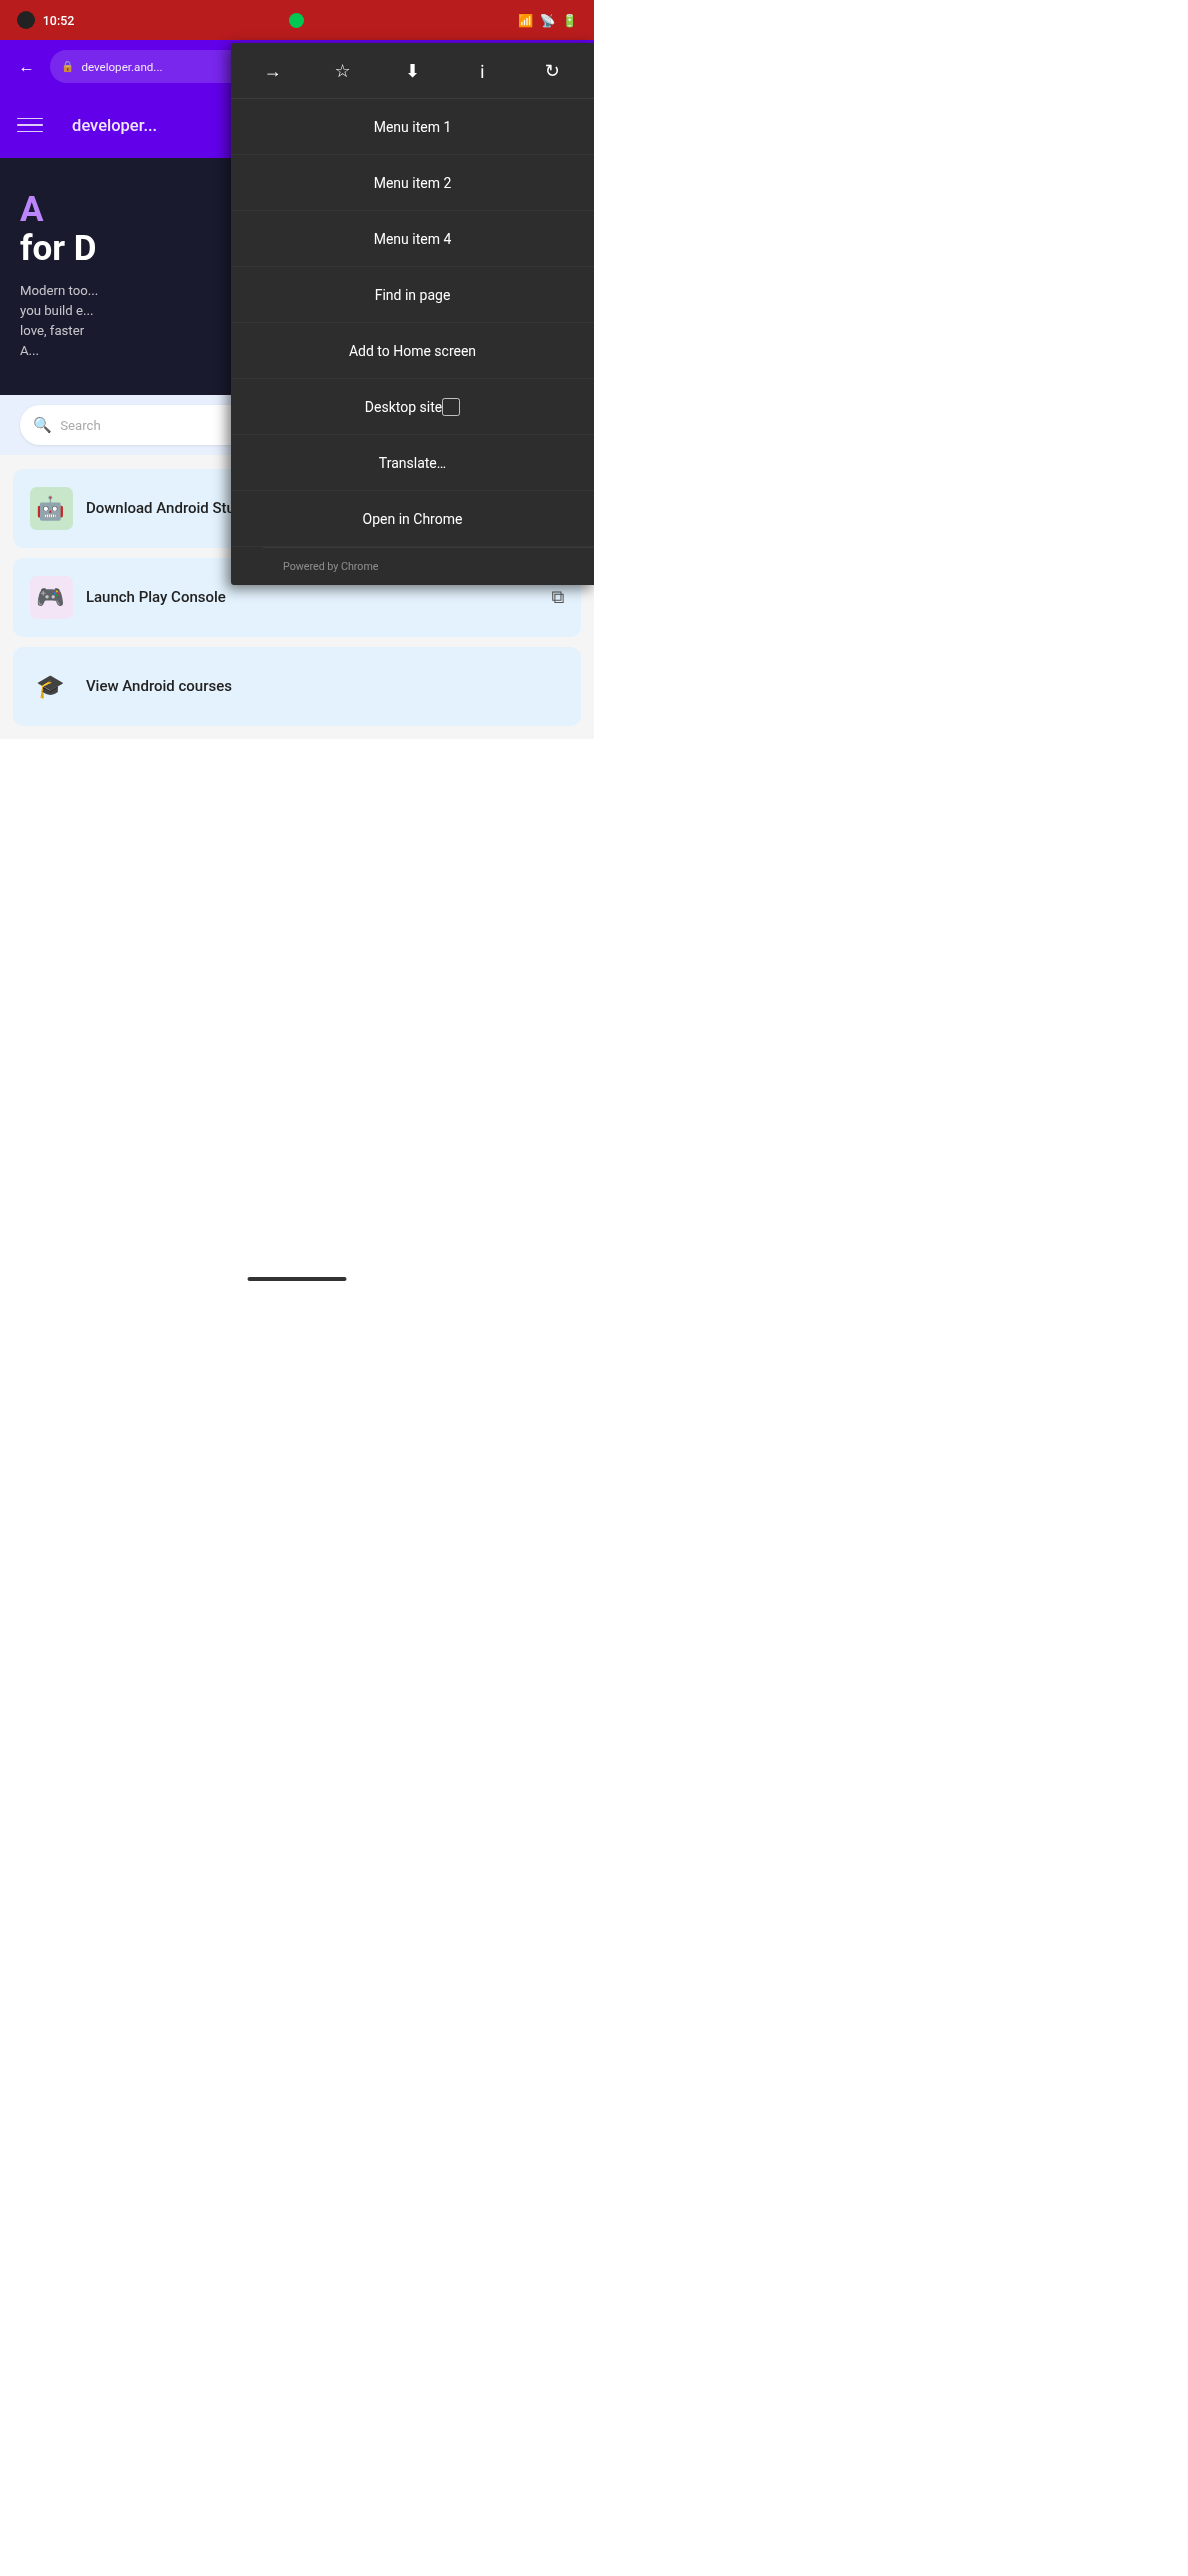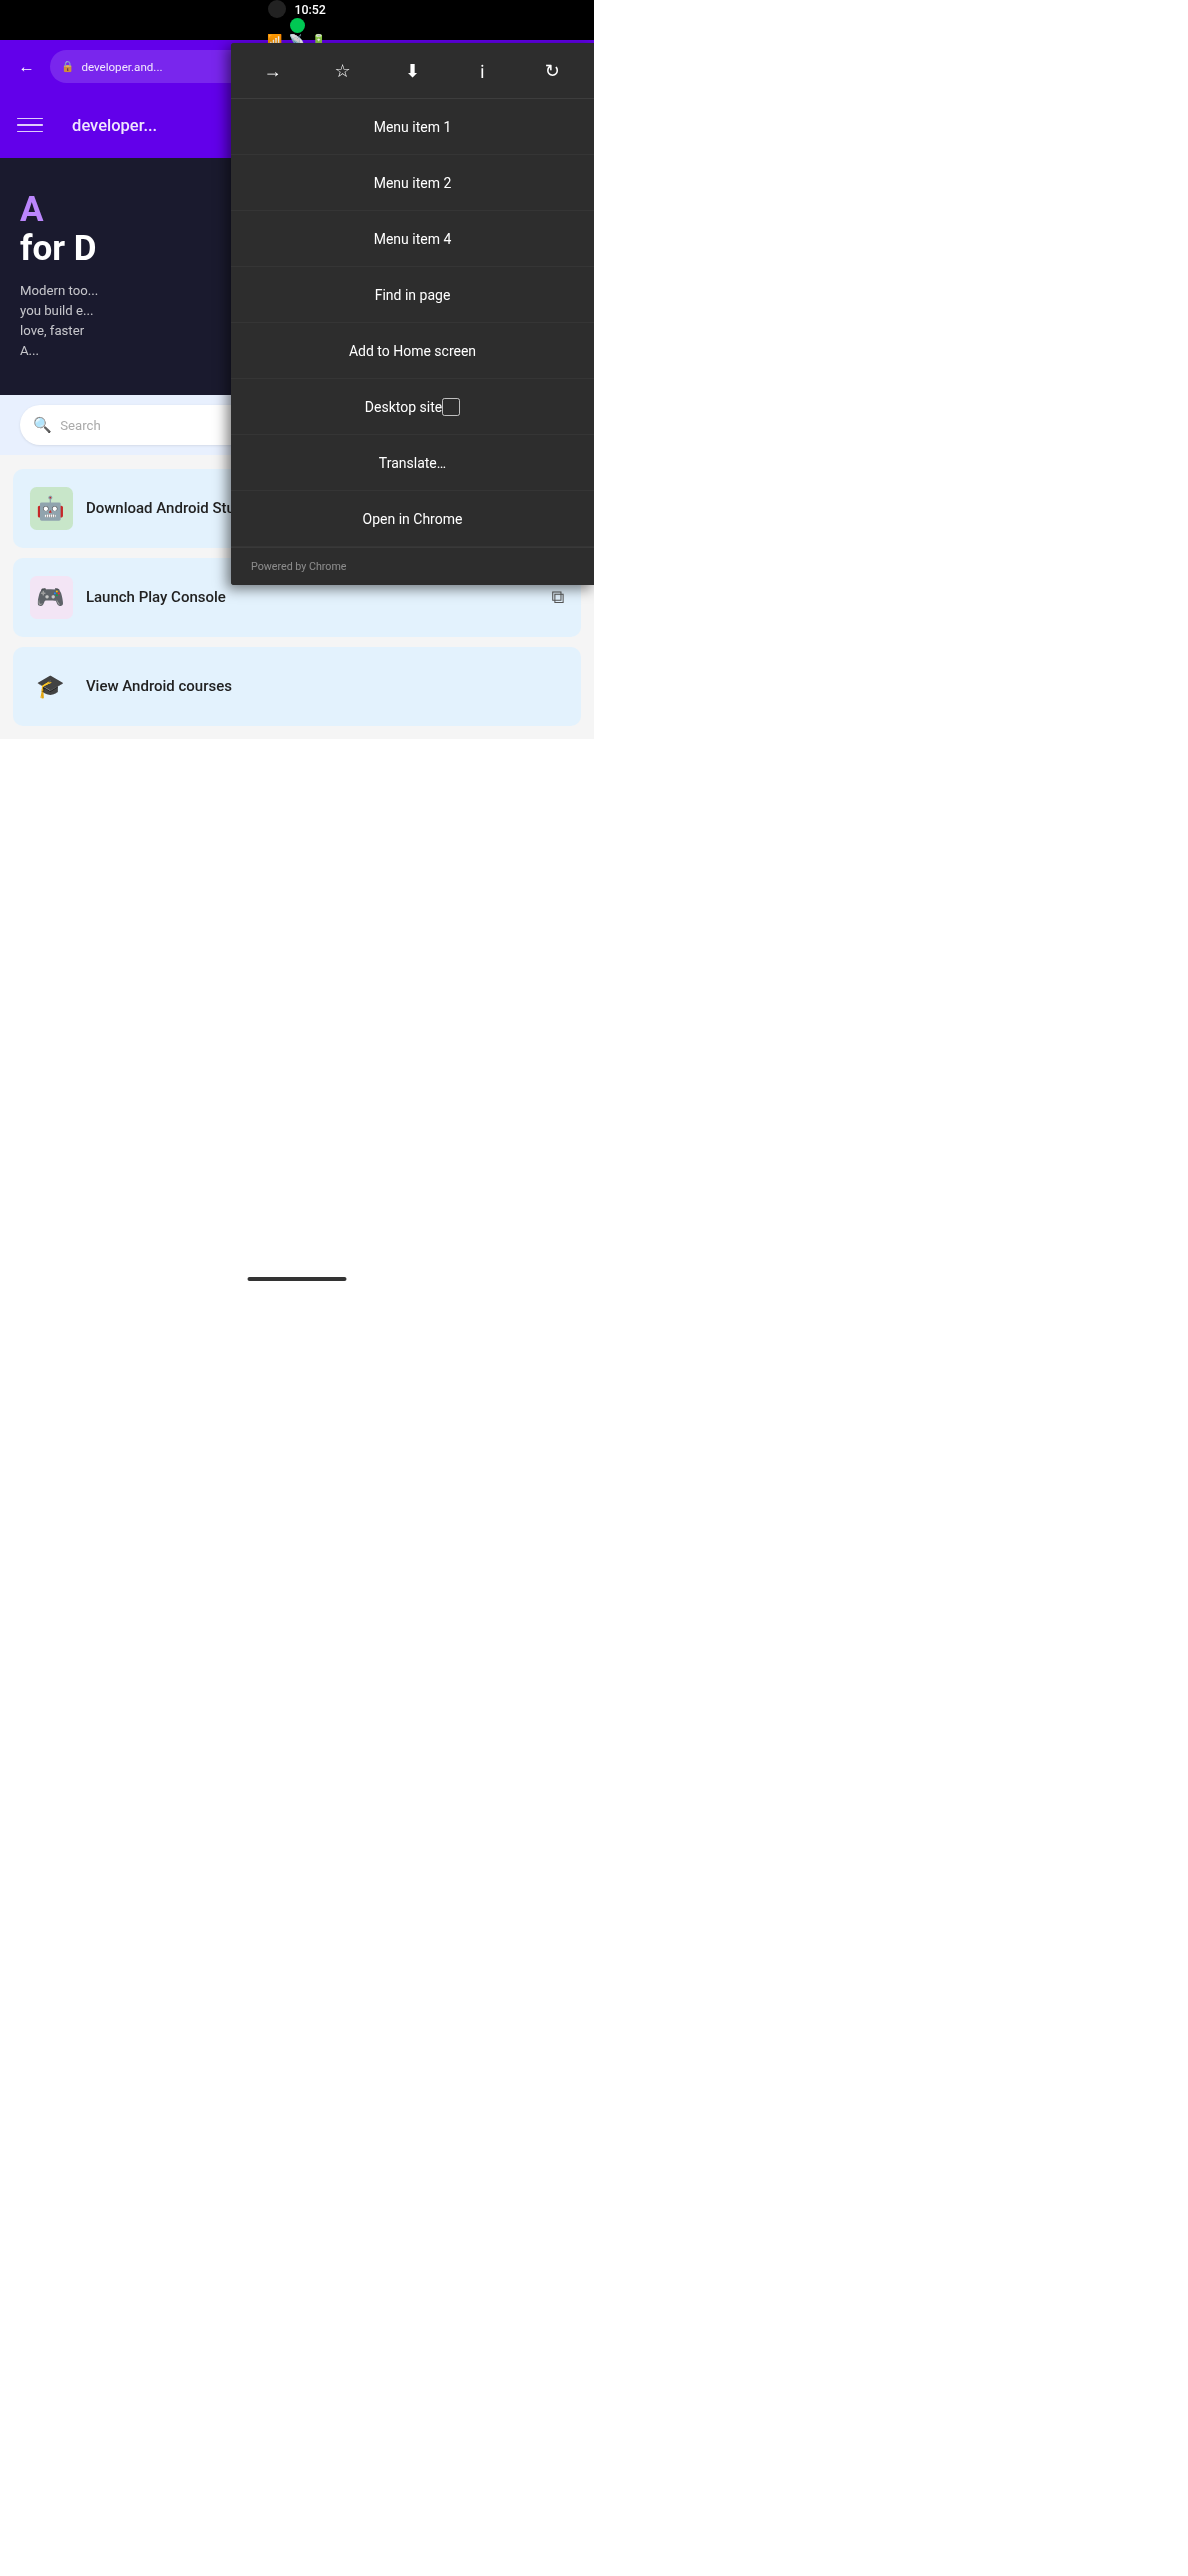--- a/index.html
+++ b/index.html
@@ -10,29 +10,28 @@
       height: 1288px;
       overflow: hidden;
       font-family: 'Roboto', Arial, sans-serif;
       background: #fff;
       position: relative;
     }
 
     
     .status-bar {
       height: 40px;
-      background: #000000;
+      background: #b91c1c;
       display: flex;
       align-items: center;
       justify-content: space-between;
       padding: 0 16.5px;
       color: #fff;
       font-size: 12.4px;
       font-weight: 500;
-      flex-direction: column;
     }
     .status-bar-left {
       display: flex;
       align-items: center;
       gap: 8.3px;
     }
     .status-circle {
       width: 18px;
       height: 18px;
       background: #222;
@@ -282,20 +281,21 @@
       height: 18px;
       border: 1.7px solid rgba(255,255,255,0.7);
       border-radius: 2.5px;
     }
 
     
     .menu-footer {
       padding: 10px 20px 11.6px;
       background: #2d2d2d;
       border-top: 0.8px solid rgba(255,255,255,0.06);
+      margin-left: 32px;
     }
     .menu-footer-text {
       color: rgba(255,255,255,0.45);
       font-size: 10.7px;
     }
 
     
     .home-indicator {
       position: absolute;
       bottom: 6.6px;

